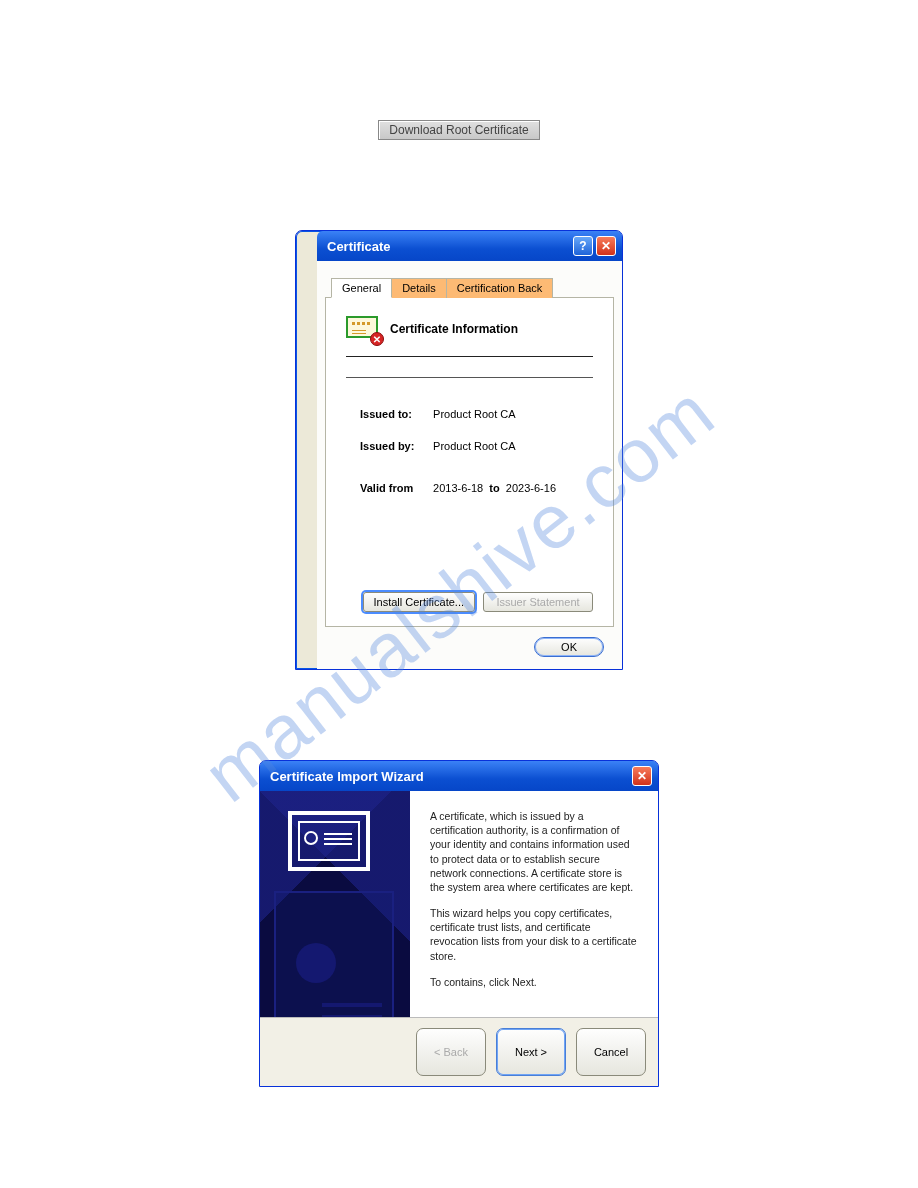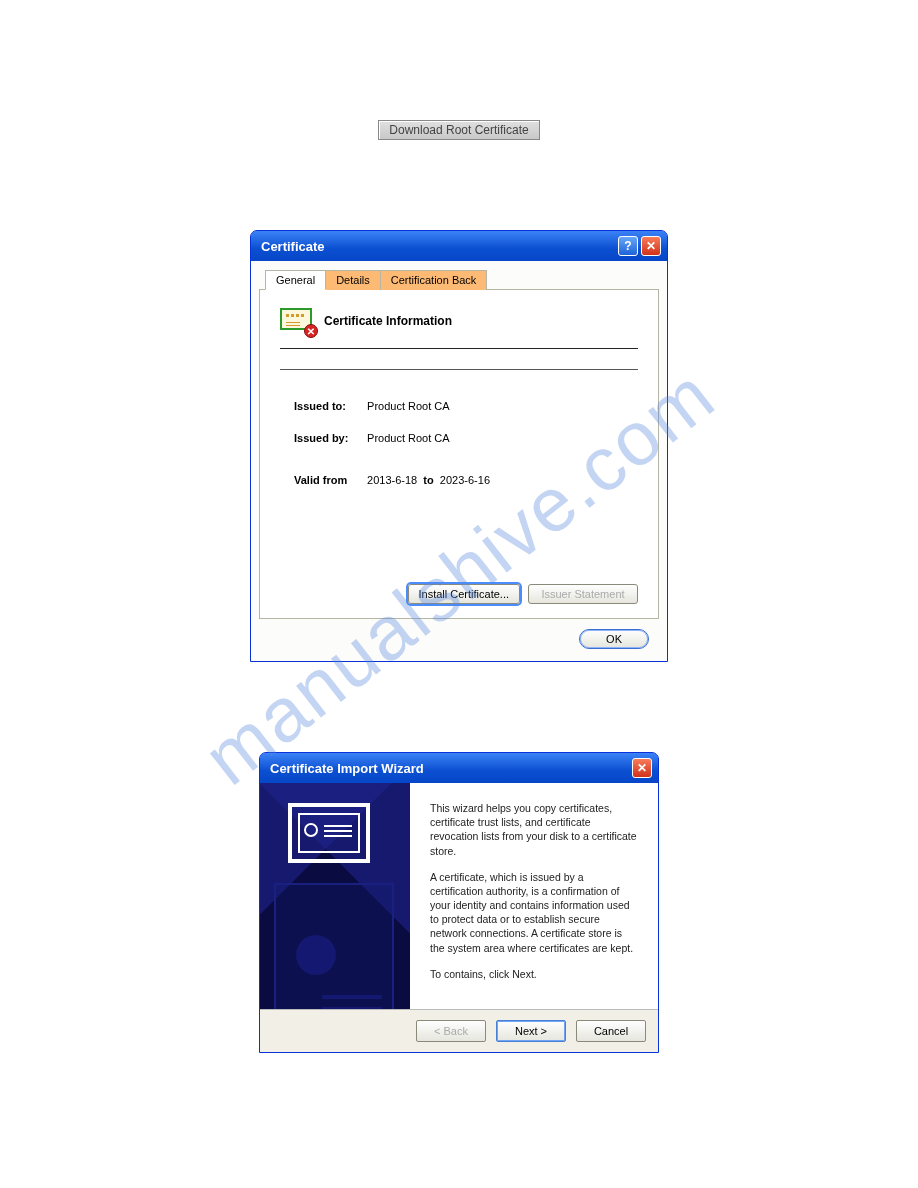--- a/index.html
+++ b/index.html
@@ -53,23 +53,23 @@
     width: 20px; height: 20px;
     border: 1px solid #fff;
     border-radius: 3px;
     display: flex; align-items: center; justify-content: center;
     font-size: 12px; font-weight: bold;
   }
   .tb-help { background: linear-gradient(#67a7f8,#1e63d9); color:#fff; }
   .tb-close { background: linear-gradient(#f87b5a,#d1321b); color:#fff; }
 
   
-  .cert-dialog { width: 418px; }
+  .cert-dialog { width: 328px; padding-left: 21px; }
   .cert-body { background:#fcfcfa; padding:8px 8px 12px 8px; }
-  .tabs { display:flex; padding-left:6px; }
+  .tabs { display:flex; padding-left:6px;margin-top:8px; }
   .tab {
     background:#fdba74;
     border:1px solid #b5b5a5;
     border-bottom:none;
     padding:3px 10px;
     font-size:11px;
     margin-right:-1px;
     position:relative;
     top:1px;
   }
@@ -197,23 +197,23 @@
   .wizard-text { font-size:10.5px; line-height:1.35; margin-bottom:12px; color:#222; }
   .wizard-footer {
     border-top:1px solid #bbb;
     background:#f2f0e6;
     padding:10px 12px;
     display:flex; justify-content:flex-end; gap:10px;
   }
   .wiz-btn {
     background:linear-gradient(#fefefe,#e6e6de);
     border:1px solid #8a8a7a;
-    padding:4px 16px;
+    padding:17px 16px;
     font-size:11px;
-    border-radius:2px;
+    border-radius:7px;
     min-width:70px;
   }
   .wiz-btn.disabled { color:#aaa; }
   .wiz-btn.primary { box-shadow:0 0 0 1px #6fa4f5 inset; border-color:#4a7fd6; }
 
   
   .watermark {
     position:absolute;
     left:50%; top:50%;
     transform:translate(-50%,-50%) rotate(-38deg);
@@ -296,22 +296,22 @@
       </div>
     </div>
     <div class="wizard-body">
       <div class="wizard-banner">
         <div class="banner-card">
           <div class="banner-card-inner"></div>
         </div>
         <div class="banner-cert-bg"></div>
       </div>
       <div class="wizard-content">
+        <div class="wizard-text">A certificate, which is issued by a certification authority, is a confirmation of your identity and contains information used to protect data or to establish secure network connections. A certificate store is the system area where certificates are kept.</div>
         <div class="wizard-text">This wizard helps you copy certificates, certificate trust lists, and certificate revocation lists from your disk to a certificate store.</div>
-        <div class="wizard-text">A certificate, which is issued by a certification authority, is a confirmation of your identity and contains information used to protect data or to establish secure network connections. A certificate store is the system area where certificates are kept.</div>
         <div class="wizard-text">To contains, click Next.</div>
       </div>
     </div>
     <div class="wizard-footer">
       <button class="wiz-btn disabled">&lt; Back</button>
       <button class="wiz-btn primary">Next &gt;</button>
       <button class="wiz-btn">Cancel</button>
     </div>
   </div>
 

